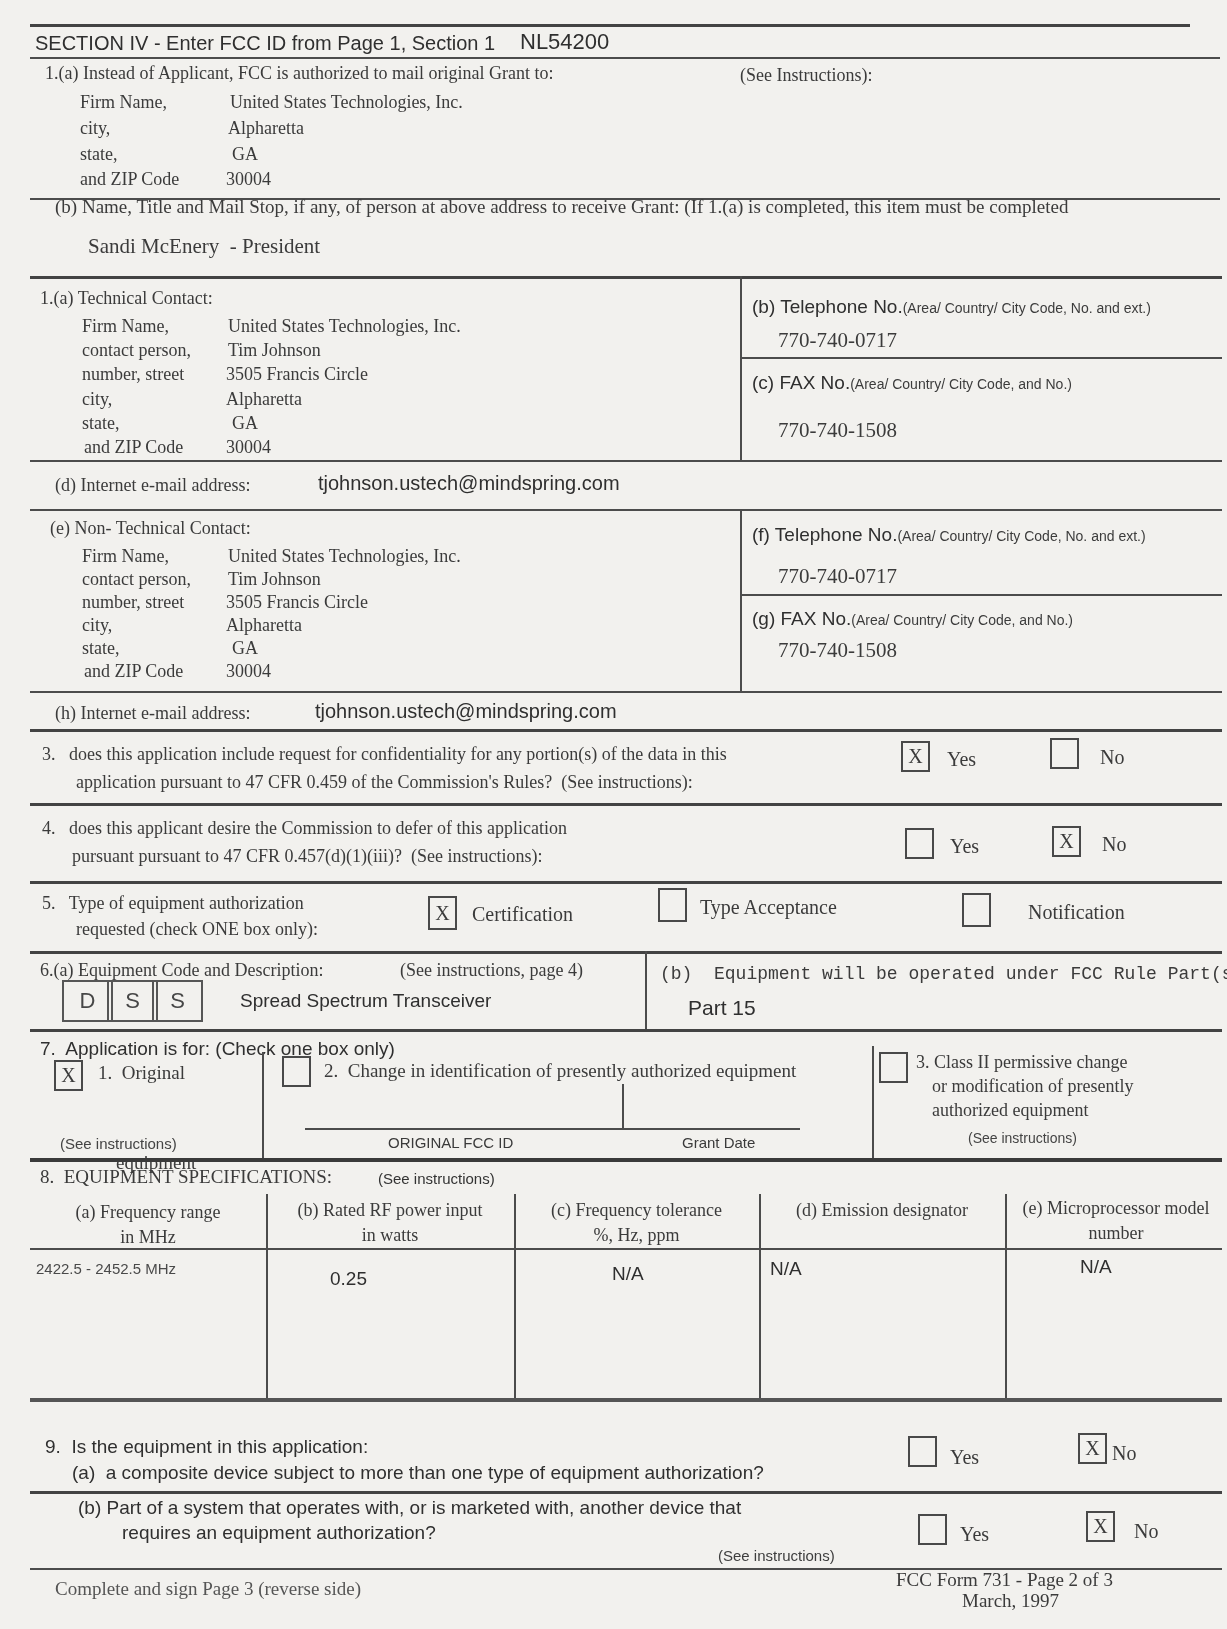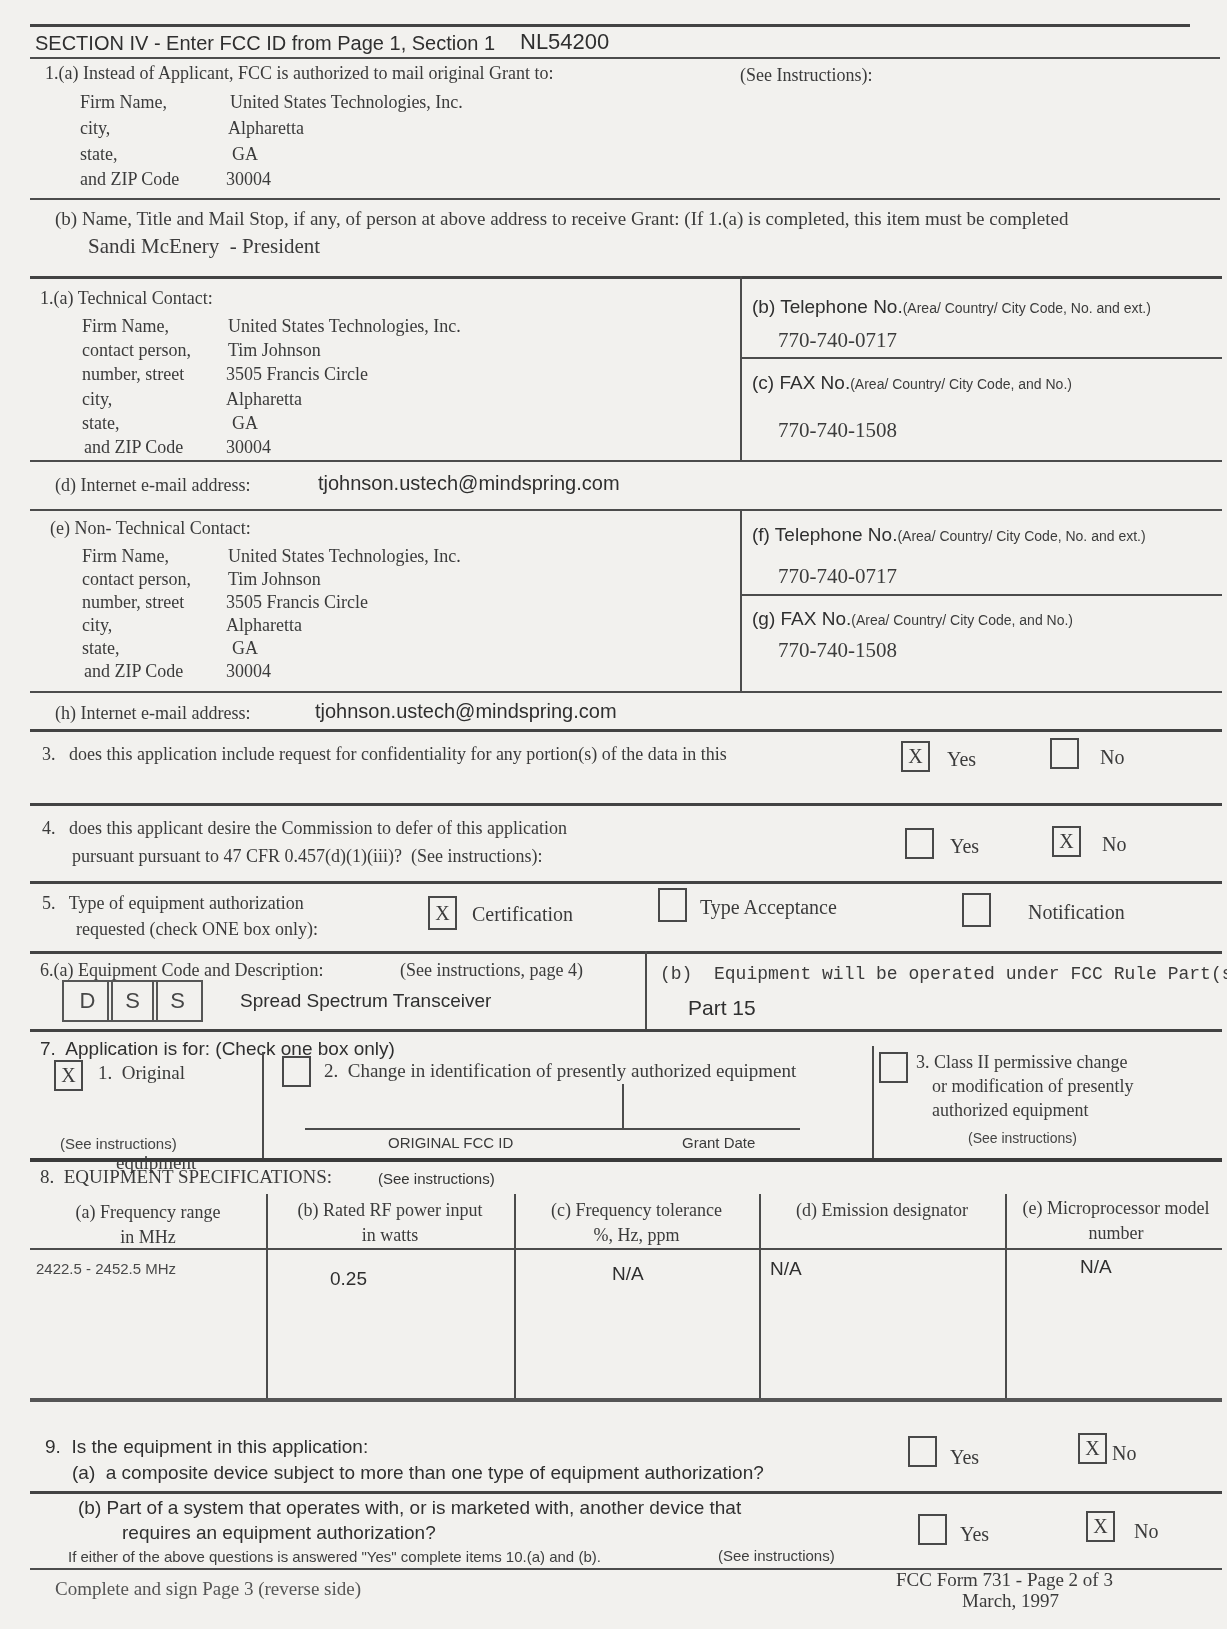--- a/index.html
+++ b/index.html
@@ -36,21 +36,21 @@
   <div class="t serif f18" style="left:80px;top:92px;">Firm Name,</div>
   <div class="t serif f18" style="left:230px;top:92px;">United States Technologies, Inc.</div>
   <div class="t serif f18" style="left:80px;top:118px;">city,</div>
   <div class="t serif f18" style="left:228px;top:118px;">Alpharetta</div>
   <div class="t serif f18" style="left:80px;top:144px;">state,</div>
   <div class="t serif f18" style="left:232px;top:144px;">GA</div>
   <div class="t serif f18" style="left:80px;top:169px;">and ZIP Code</div>
   <div class="t serif f18" style="left:226px;top:169px;">30004</div>
   <div class="hl" style="left:30px;top:198px;width:1190px;"></div>
 
-  <div class="t serif f19" style="left:55px;top:208px;">(b) Name, Title and Mail Stop, if any, of person at above address to receive Grant: (If 1.(a) is completed, this item must be completed</div>
+  <div class="t serif f19" style="left:55px;top:196px;">(b) Name, Title and Mail Stop, if any, of person at above address to receive Grant: (If 1.(a) is completed, this item must be completed</div>
   <div class="t serif f21" style="left:88px;top:234px;">Sandi McEnery  - President</div>
   <div class="hl hl3" style="left:30px;top:276px;width:1192px;"></div>
 
   <div class="t serif f18" style="left:40px;top:288px;">1.(a) Technical Contact:</div>
   <div class="t serif f18" style="left:82px;top:316px;">Firm Name,</div>
   <div class="t serif f18" style="left:228px;top:316px;">United States Technologies, Inc.</div>
   <div class="t serif f18" style="left:82px;top:340px;">contact person,</div>
   <div class="t serif f18" style="left:228px;top:340px;">Tim Johnson</div>
   <div class="t serif f18" style="left:82px;top:364px;">number, street</div>
   <div class="t serif f18" style="left:226px;top:364px;">3505 Francis Circle</div>
@@ -93,20 +93,21 @@
   <div class="hl" style="left:740px;top:594px;width:482px;"></div>
   <div class="t sans f19" style="left:752px;top:608px;"><span>(g) FAX No.</span><span class="f14" style="color:#3c3c3c;">(Area/ Country/ City Code, and No.)</span></div>
   <div class="t serif f21" style="left:778px;top:638px;">770-740-1508</div>
   <div class="hl" style="left:30px;top:691px;width:1192px;"></div>
 
   <div class="t serif f18" style="left:55px;top:703px;">(h) Internet e-mail address:</div>
   <div class="t sans f20" style="left:315px;top:700px;">tjohnson.ustech@mindspring.com</div>
   <div class="hl hl3" style="left:30px;top:729px;width:1192px;"></div>
 
   <div class="t serif f18" style="left:42px;top:744px;">3.   does this application include request for confidentiality for any portion(s) of the data in this</div>
+  <div class="t serif f18" style="left:76px;top:772px;">application pursuant to 47 CFR 0.459 of the Commission's Rules?  (See instructions):</div>
   <div class="cb" style="left:901px;top:741px;">
       <span>X</span>
     </div>
   <div class="t serif f20" style="left:947px;top:748px;">Yes</div>
   <div class="cb" style="left:1050px;top:738px;">
       <span></span>
     </div>
   <div class="t serif f20" style="left:1100px;top:746px;">No</div>
   <div class="hl hl3" style="left:30px;top:803px;width:1192px;"></div>
 
@@ -238,21 +239,20 @@
   <div class="t sans f19" style="left:78px;top:1497px;">(b) Part of a system that operates with, or is marketed with, another device that</div>
   <div class="t sans f19" style="left:122px;top:1522px;">requires an equipment authorization?</div>
   <div class="cb" style="left:918px;top:1514px;">
       <span></span>
     </div>
   <div class="t serif f20" style="left:960px;top:1523px;">Yes</div>
   <div class="cb" style="left:1086px;top:1511px;">
       <span>X</span>
     </div>
   <div class="t serif f20" style="left:1134px;top:1520px;">No</div>
-  <div class="t sans f15" style="left:68px;top:1548px;color:#3e3e3e;">If either of the above questions is answered "Yes" complete items 10.(a) and (b).</div>
   <div class="t sans f15" style="left:718px;top:1547px;color:#3e3e3e;">(See instructions)</div>
 
   <div class="hl" style="left:30px;top:1568px;width:1192px;"></div>
   <div class="t serif f19 faded" style="left:55px;top:1578px;">Complete and sign Page 3 (reverse side)</div>
   <div class="t serif f19" style="left:896px;top:1569px;">FCC Form 731 - Page 2 of 3</div>
   <div class="t serif f19" style="left:962px;top:1590px;">March, 1997</div>
 
 </div>
 
 </body></html>

